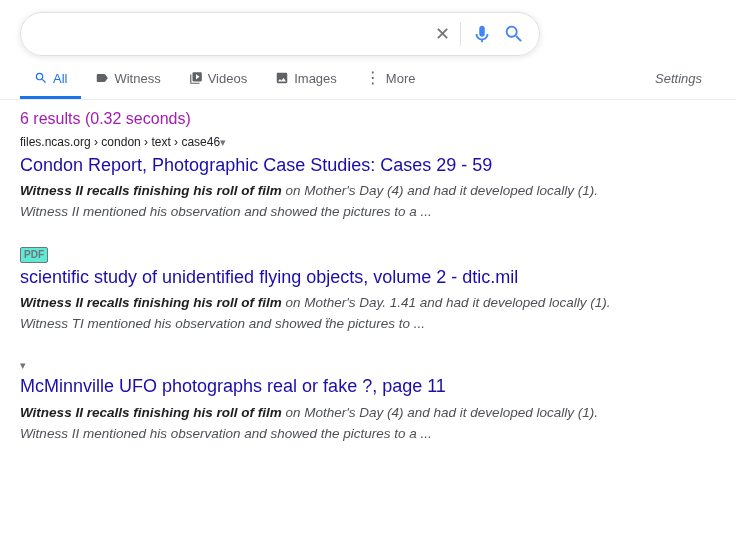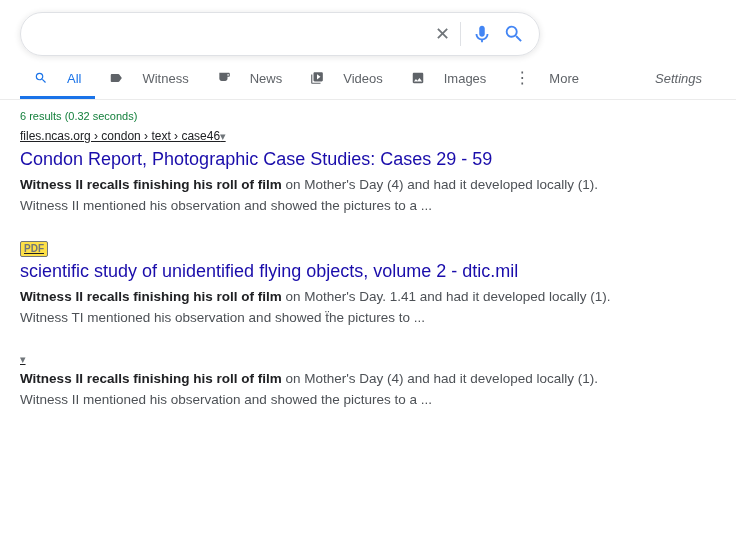--- a/index.html
+++ b/index.html
@@ -65,71 +65,70 @@
       display: flex;
       align-items: center;
       padding: 0 20px;
       border-bottom: 1px solid #ebebeb;
       margin-top: 4px;
       gap: 0;
     }
     .nav-tab {
       display: flex;
       align-items: center;
-      gap: 19px;
+      gap: 5px;
       padding: 10px 14px;
       font-size: 13px;
       color: #5f6368;
       cursor: pointer;
       border-bottom: 3px solid transparent;
       text-decoration: none;
       white-space: nowrap;
     }
     .nav-tab.active {
       color: #1a73e8;
       border-bottom: 3px solid #1a73e8;
     }
     .nav-tab-settings {
       margin-left: auto;
       font-style: italic;
     }
 
     
     .results-info {
       padding: 10px 20px 6px 20px;
-      font-size: 11px;
-      color: #15803d;
+      font-size: 16px;
+      color: #a21caf;
     }
 
     
     .results-container {
       padding: 0 20px;
     }
     .result-item {
       margin-bottom: 24px;
       max-width: 600px;
     }
     .result-url-line {
       display: flex;
       align-items: center;
       margin-bottom: 3px;
-      text-decoration: underline;
     }
     .result-url {
       font-size: 12px;
       color: #202124;
       line-height: 1.4;
     }
     .result-url-arrow {
       color: #70757a;
       font-size: 11px;
       cursor: pointer;
     }
     .result-pdf-badge {
-      background: #fde047;
+      background: #5eead4;
       border: 1px solid #70757a;
       color: #70757a;
       font-size: 10px;
       padding: 0 3px;
       border-radius: 2px;
       font-weight: bold;
       line-height: 1.4;
     }
     .result-title {
       font-size: 18px;
@@ -137,20 +136,21 @@
       cursor: pointer;
       line-height: 1.3;
       margin-bottom: 4px;
       text-decoration: none;
       display: block;
     }
     .result-snippet {
       font-size: 13.5px;
       color: #4d5156;
       line-height: 1.55;
+      font-style: italic;
     }
     .result-snippet strong, .result-snippet b {
       color: #202124;
       font-weight: 700;
     }
 
     
     .mic-g { fill: #4285F4; }
     .mic-r { fill: #EA4335; }
   </style>
@@ -186,26 +186,20 @@
     <span>All</span>
   </a>
   <a class="nav-tab">
     <svg width="14" height="14" viewBox="0 0 24 24">
         <path fill="#5f6368" d="M17.63 5.84C17.27 5.33 16.67 5 16 5L5 5.01C3.9 5.01 3 5.9 3 7v10c0 1.1.9 1.99 2 1.99L16 19c.67 0 1.27-.33 1.63-.84L22 12l-4.37-6.16z"></path>
       </svg>
     <span>Witness</span>
   </a>
   <a class="nav-tab">
     <svg width="14" height="14" viewBox="0 0 24 24">
-        <path fill="#5f6368" d="M20 3H4v10c0 2.21 1.79 4 4 4h6c2.21 0 4-1.79 4-4v-3h2c1.11 0 2-.89 2-2V5c0-1.11-.89-2-2-2zm0 5h-2V5h2v3z"></path>
-      </svg>
-    <span>News</span>
-  </a>
-  <a class="nav-tab">
-    <svg width="14" height="14" viewBox="0 0 24 24">
         <path fill="#5f6368" d="M4 6H2v14c0 1.1.9 2 2 2h14v-2H4V6zm16-4H8c-1.1 0-2 .9-2 2v12c0 1.1.9 2 2 2h12c1.1 0 2-.9 2-2V4c0-1.1-.9-2-2-2zm-8 12.5v-9l6 4.5-6 4.5z"></path>
       </svg>
     <span>Videos</span>
   </a>
   <a class="nav-tab">
     <svg width="14" height="14" viewBox="0 0 24 24">
         <path fill="#5f6368" d="M21 19V5c0-1.1-.9-2-2-2H5c-1.1 0-2 .9-2 2v14c0 1.1.9 2 2 2h14c1.1 0 2-.9 2-2zM8.5 13.5l2.5 3.01L14.5 12l4.5 6H5l3.5-4.5z"></path>
       </svg>
     <span>Images</span>
   </a>
@@ -242,18 +236,19 @@
     <a class="result-title">scientific study of unidentified flying objects, volume 2 - dtic.mil</a>
     <div class="result-snippet">
       <strong>Witness II recalls finishing his roll of film</strong><span> on Mother's Day. 1.41 and had it developed locally (1). Witness TI mentioned his observation and showed ẗhe pictures to ...</span>
     </div>
   </div>
 
   <div class="result-item">
     <div class="result-url-line">
       <span class="result-url-arrow">▾</span>
     </div>
+    <a class="result-title">McMinnville UFO photographs real or fake ?, page 11</a>
     <div class="result-snippet">
       <strong>Witness II recalls finishing his roll of film</strong><span> on Mother's Day (4) and had it developed locally (1). Witness II mentioned his observation and showed the pictures to a ...</span>
     </div>
   </div>
 
 </div>
 
 </body></html>

